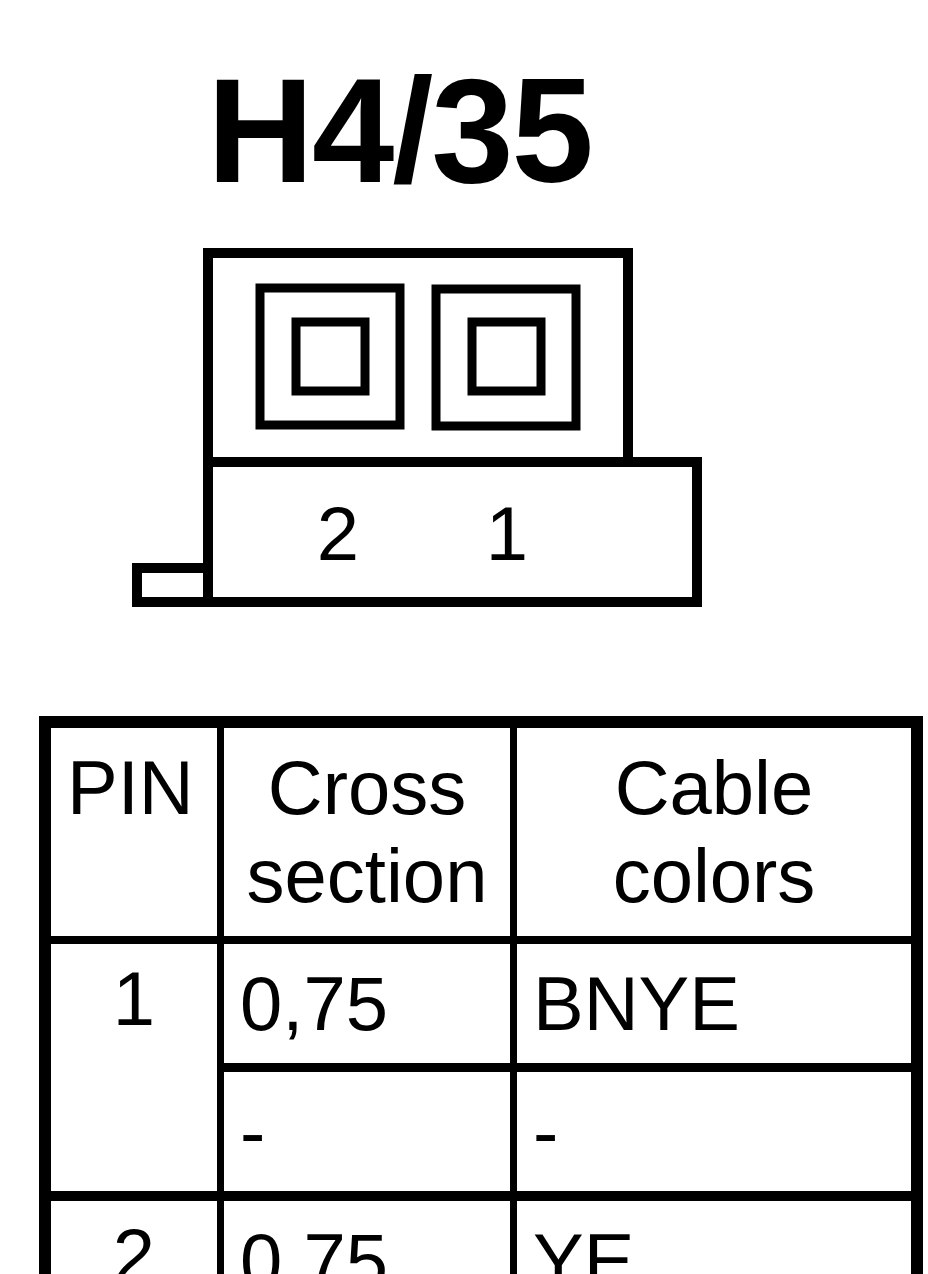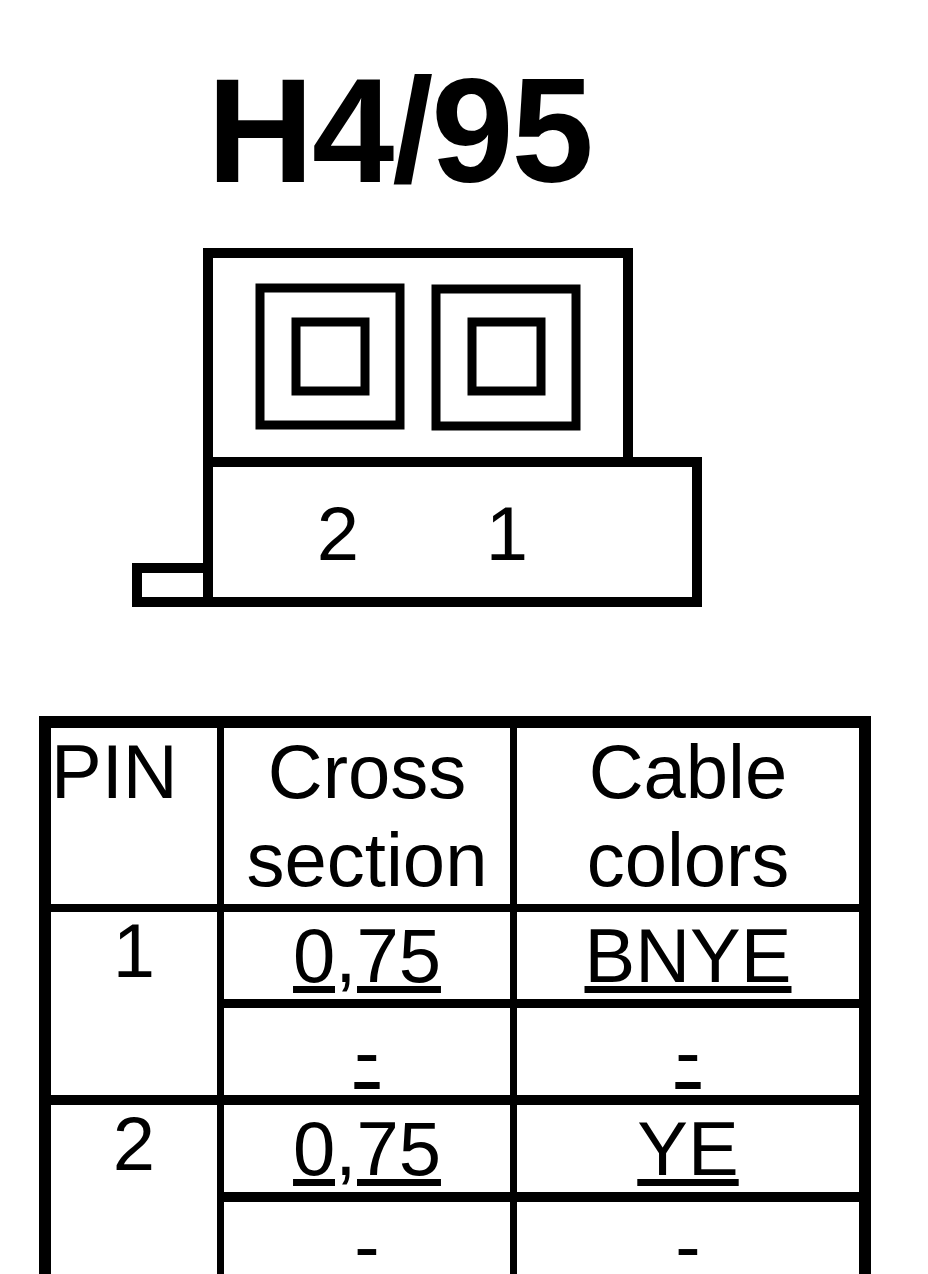--- a/index.html
+++ b/index.html
@@ -50,28 +50,28 @@
     top: 716px;
     border-collapse: separate;
     border-spacing: 0;
     border: 12px solid #000000;
     table-layout: fixed;
     font-size: 76px;
     color: #000000;
   }
   table.pin-table th, table.pin-table td {
     box-sizing: border-box;
-    padding: 0;
+    padding: 16px;
     font-weight: normal;
     overflow: hidden;
   }
   
   .col-pin   { width: 173px; border-right: 7px solid #000000; }
   .col-cross { width: 293px; border-right: 7px solid #000000; }
-  .col-cable { width: 342px; }
+  .col-cable { width: 394px; }
 
   
   th.hdr {
     height: 175px;
     border-bottom: 8px solid #000000;
     vertical-align: top;
     line-height: 88px;
     padding-top: 2px;
   }
   th.hdr-pin  { text-align: left; padding-left: 24px; }
@@ -81,37 +81,36 @@
   td.pin-cell {
     vertical-align: top;
     text-align: center;
     padding-right: 12px;
     line-height: 78px;
     border-bottom: 10px solid #000000;
   }
   td.pin-cell.last { border-bottom: none; }
   td.val {
     vertical-align: middle;
-    text-align: center;
-    text-decoration: underline;
+    text-align: left;
   }
   td.val-cross { padding-left: 22px; }
   td.val-cable { padding-left: 30px; margin-left: 46px; }
 
   tr.r1a td.val { height: 80px; border-bottom: 9px solid #000000; }
   tr.r1b td.val { height: 84px; border-bottom: 10px solid #000000; }
   tr.r2a td.val { height: 88px; border-bottom: 10px solid #000000; }
   tr.r2b td.val { height: 64px; border-bottom: none; }
 </style>
 </head>
 <body>
 
 <div class="page">
 
-  <div class="title">H4/95</div>
+  <div class="title">H4/35</div>
 
   <svg class="connector-svg" viewBox="0 0 928 1274" xmlns="http://www.w3.org/2000/svg">
 
     <rect class="outline" x="208" y="253" width="420" height="209" stroke-width="10"></rect>
 
     <rect class="outline" x="208" y="462" width="489" height="140" stroke-width="10"></rect>
 
     <rect class="outline" x="137" y="568" width="71" height="34" stroke-width="10"></rect>
 
     <rect class="outline" x="260" y="288" width="140" height="137" stroke-width="9"></rect>

